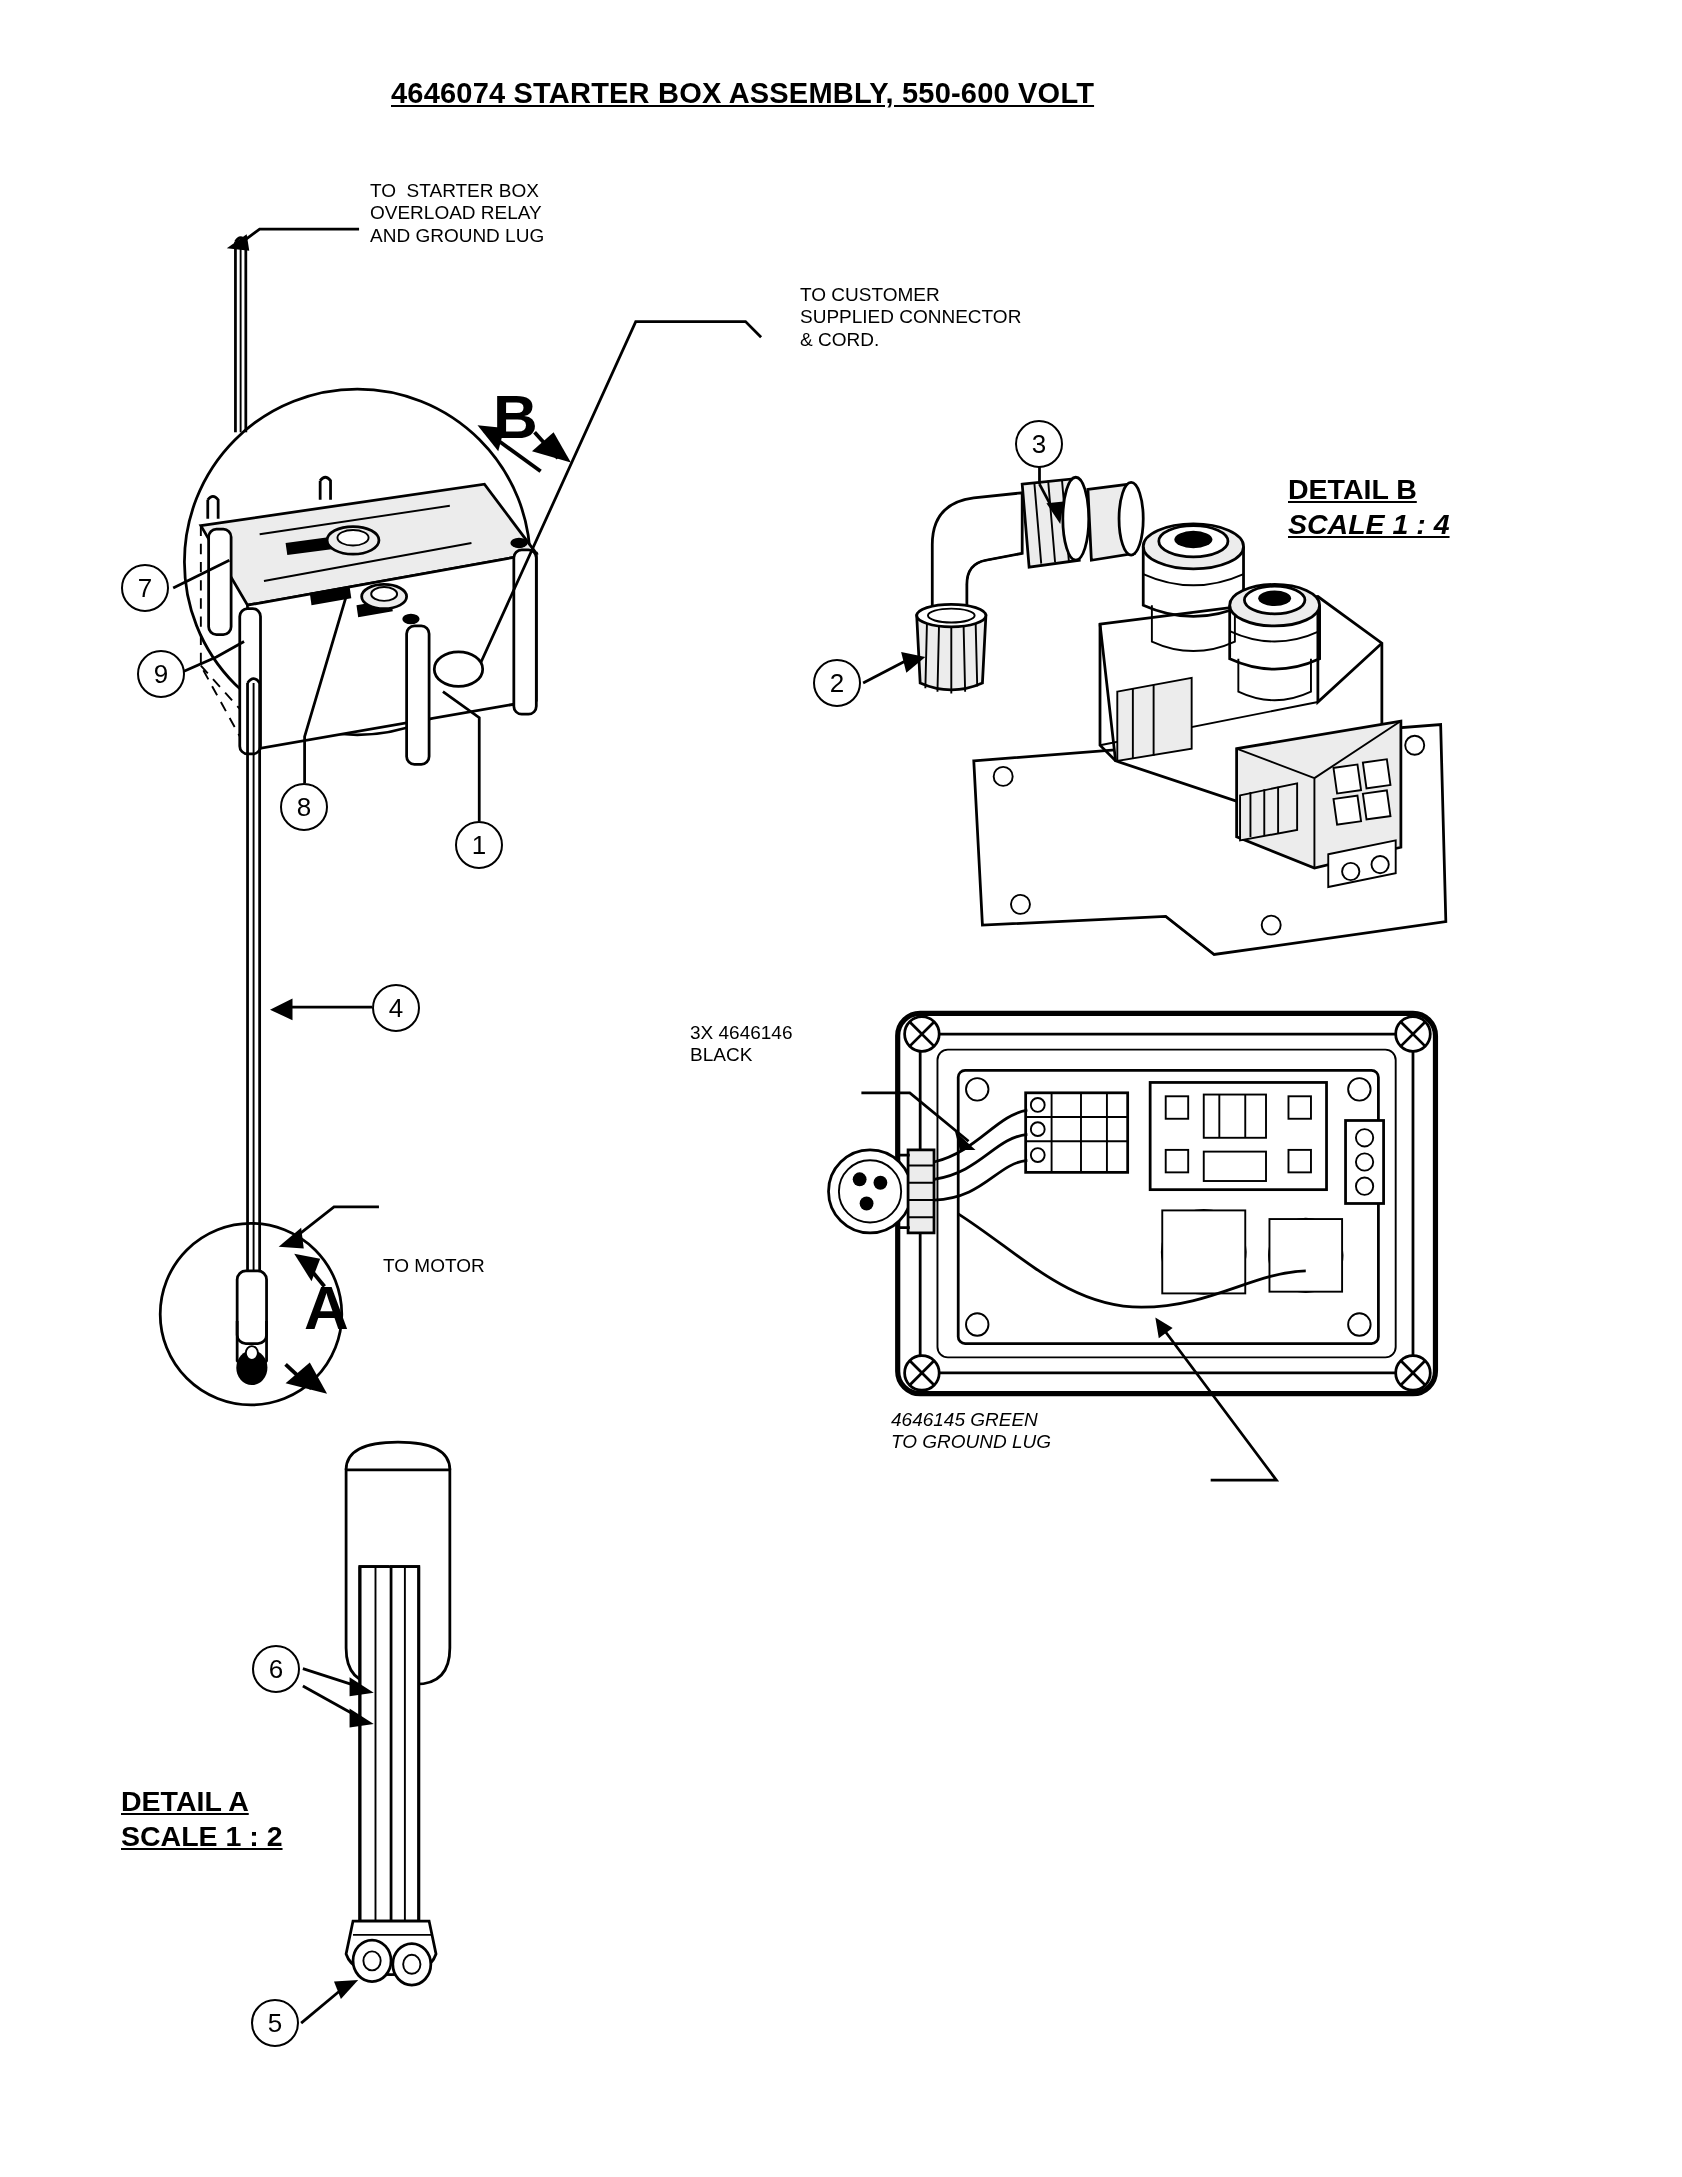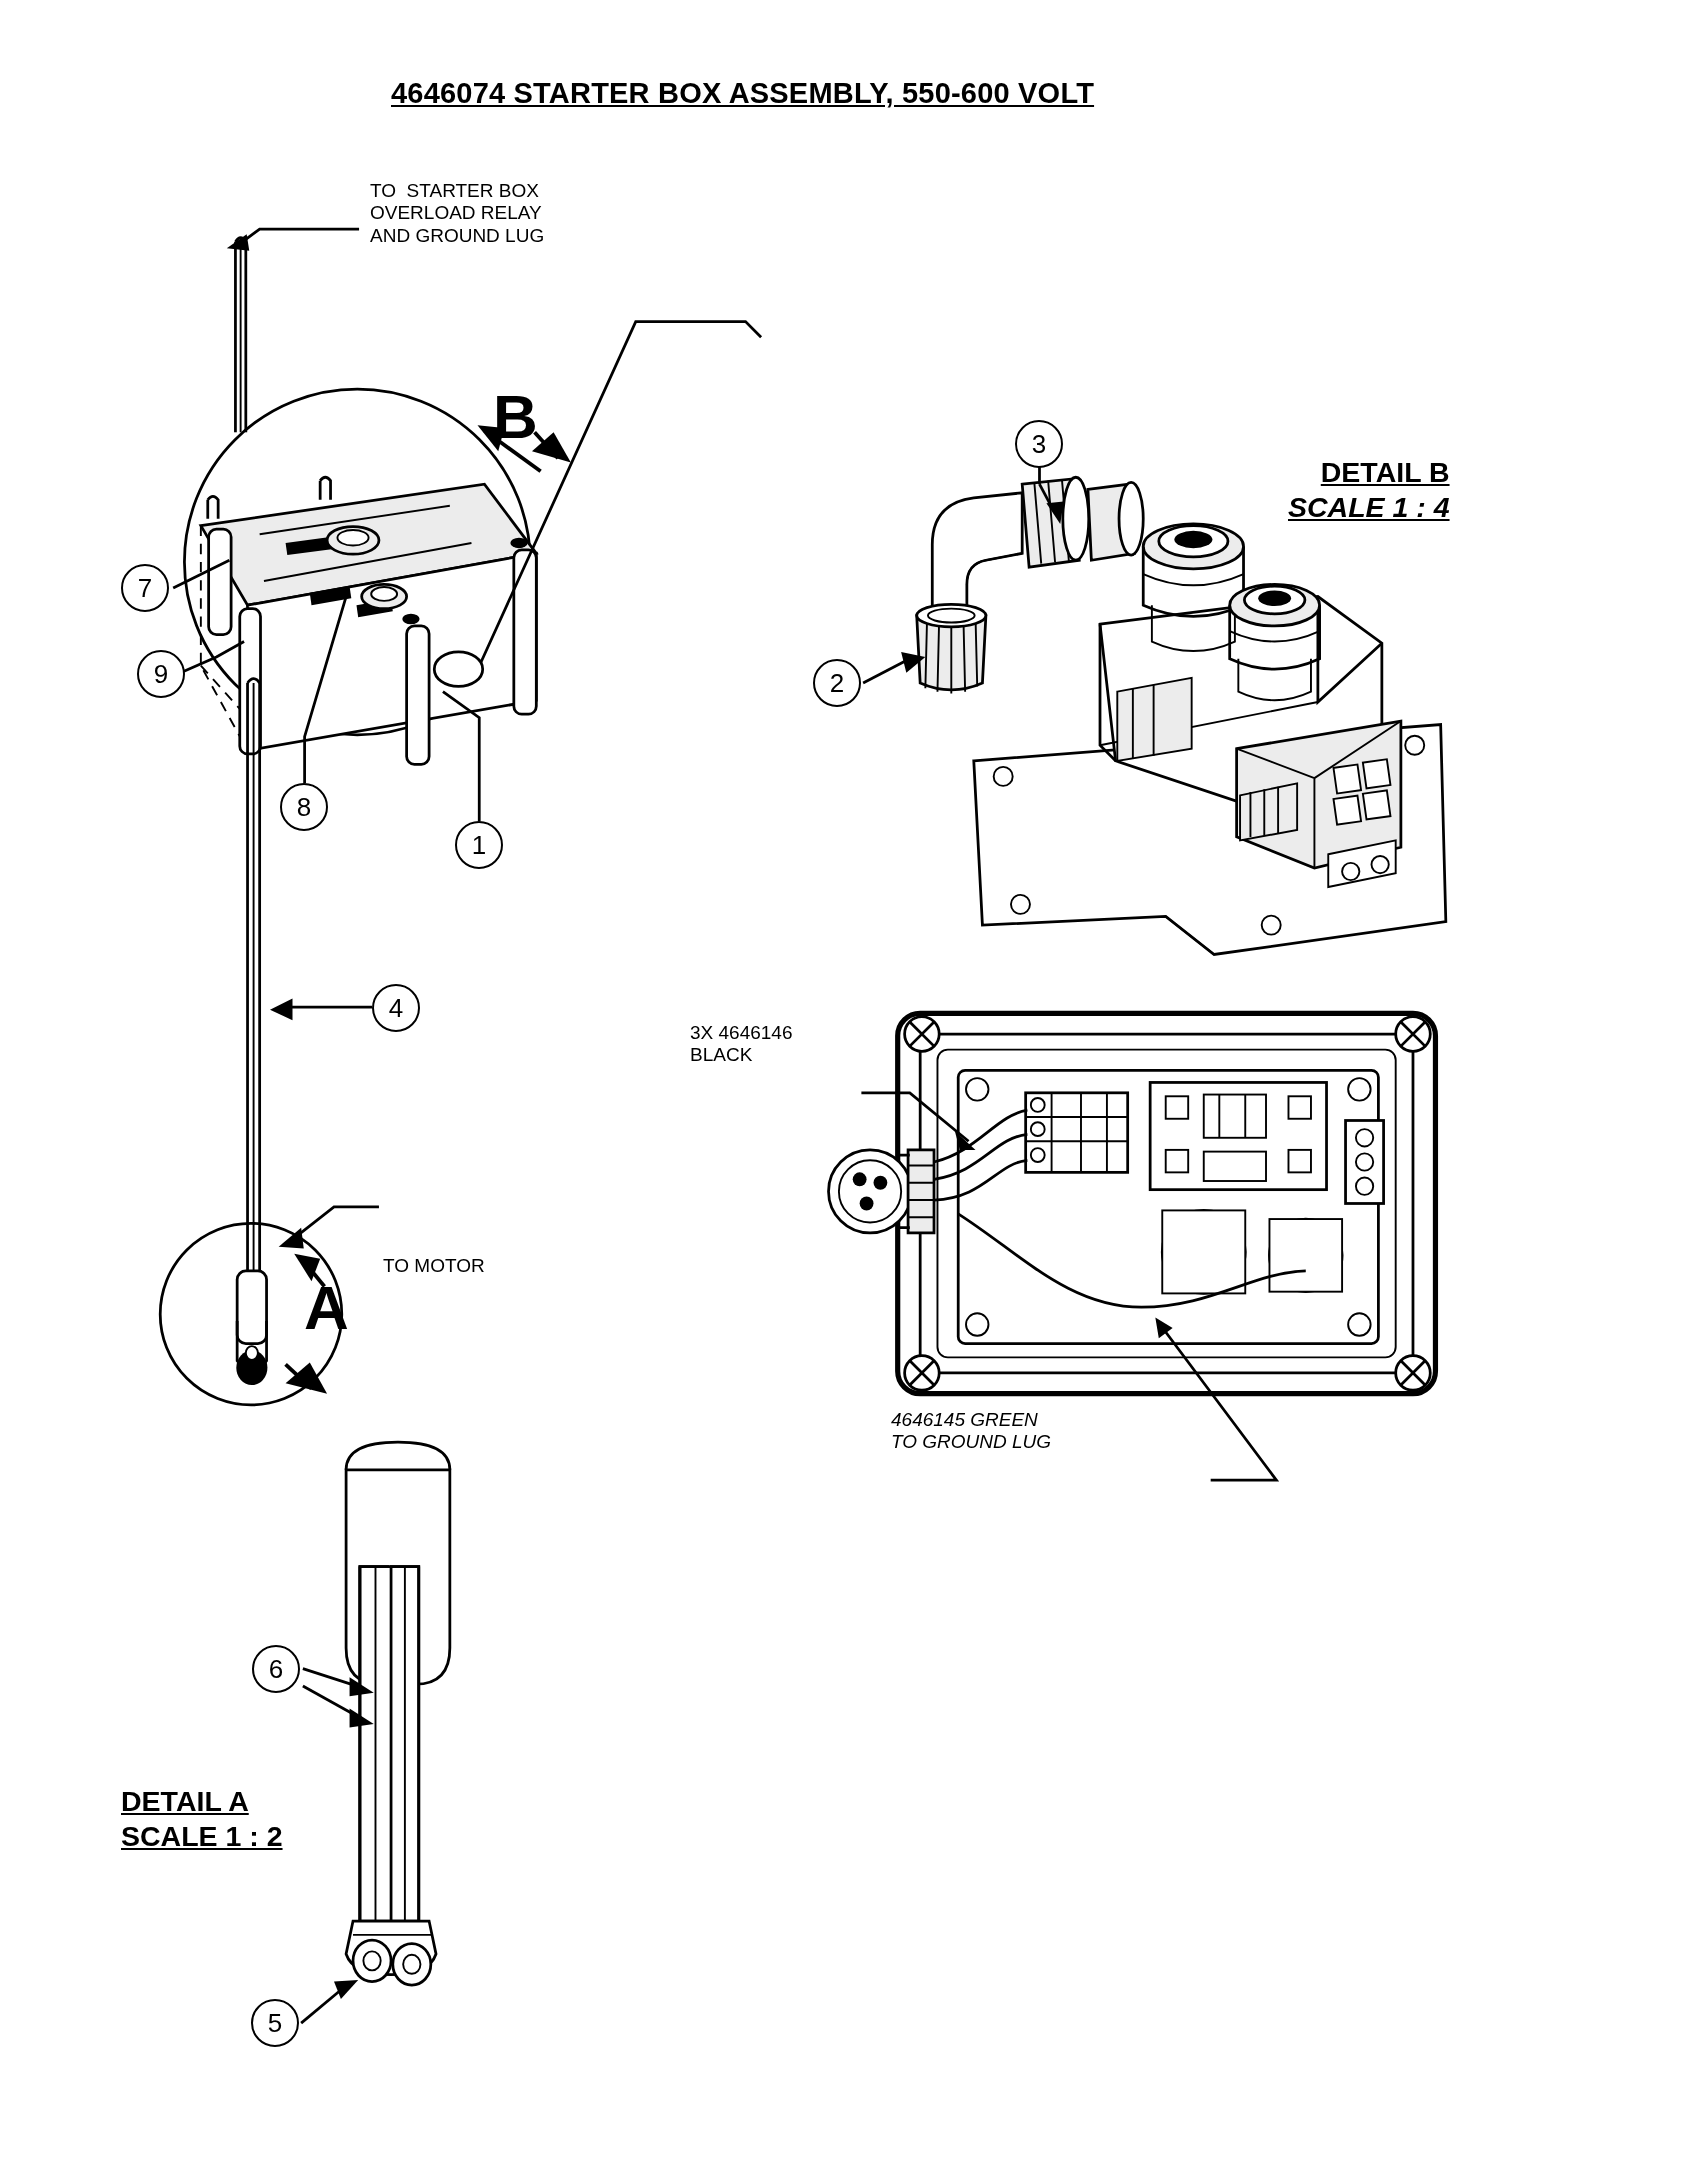--- a/index.html
+++ b/index.html
@@ -313,33 +313,36 @@
     <path class="ln w2" d="M408,2238 L500,2238"></path>
 
     <path class="ln w3" d="M348,2340 L396,2300"></path>
     <polygon class="fillk" points="386,2292 414,2290 394,2312"></polygon>
   </svg>
 
   <div class="txt lbl" style="left:370px; top:180px;">TO  STARTER BOX
 OVERLOAD RELAY
 AND GROUND LUG</div>
 
+  <div class="txt lbl" style="left:800px; top:284px;">TO CUSTOMER
+SUPPLIED CONNECTOR
+&amp; CORD.</div>
 
   <div class="txt lbl" style="left:383px; top:1255px;">TO MOTOR</div>
 
   <div class="txt lbl" style="left:690px; top:1022px; text-align:left;">3X 4646146
 BLACK</div>
 
   <div class="txt lbl" style="left:891px; top:1409px;font-style:italic;">4646145 GREEN
 TO GROUND LUG</div>
 
   <div class="txt" style="left:493px; top:380px; font-size:62px; font-weight:bold;">B</div>
   <div class="txt" style="left:304px; top:1271px; font-size:62px; font-weight:bold;">A</div>
 
-  <div style="position:absolute; left:1288px; top:455px;text-align:right;">
+  <div style="position:absolute; left:1288px; top:472px;">
     <div class="txt detail-head" style="position:static;">DETAIL B</div>
     <div class="txt detail-head" style="position:static;font-style:italic;">SCALE 1 : 4</div>
   </div>
 
   <div style="position:absolute; left:121px; top:1784px;">
     <div class="txt detail-head" style="position:static;">DETAIL A</div>
     <div class="txt detail-head" style="position:static;">SCALE 1 : 2</div>
   </div>
 
   <div class="balloon" style="left:121px; top:564px;">7</div>

